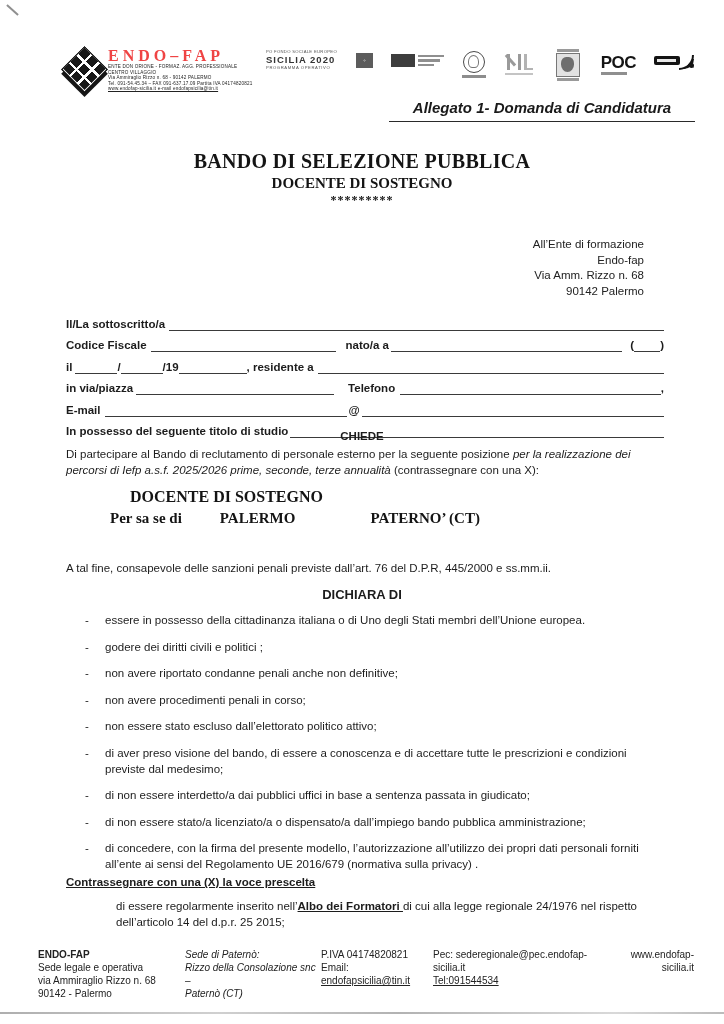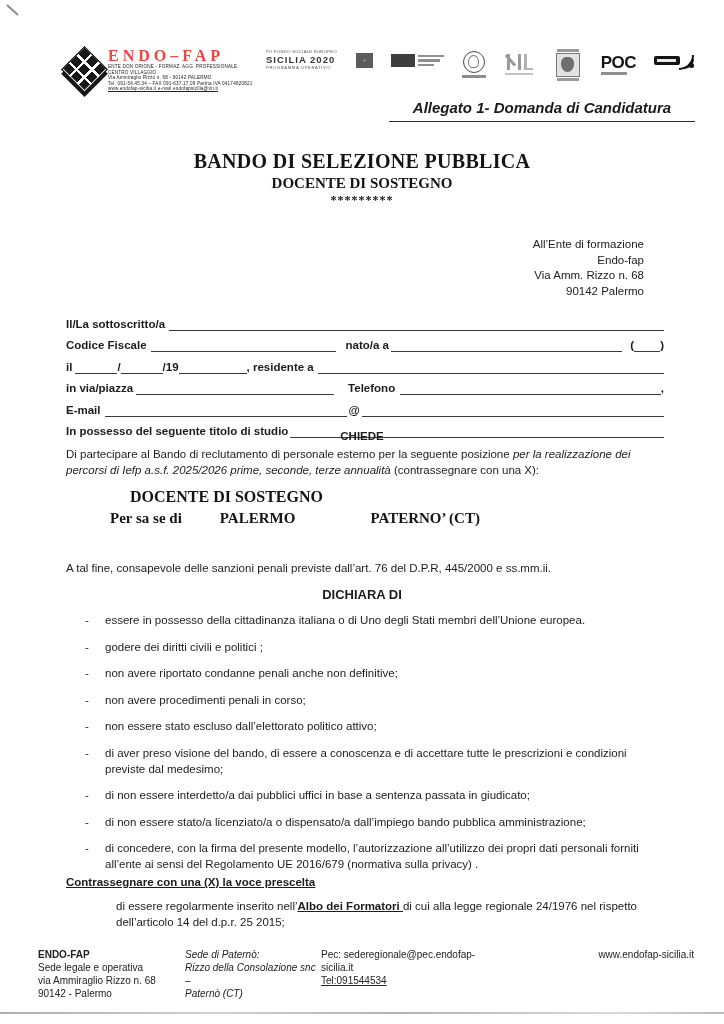--- a/index.html
+++ b/index.html
@@ -308,20 +308,24 @@
       <div class="fbold">ENDO-FAP</div>
       <div>Sede legale e operativa</div>
       <div>via Ammiraglio Rizzo n. 68</div>
       <div>90142 - Palermo</div>
     </div>
     <div class="fcol2">
       <div>Sede di Paternò:</div>
       <div>Rizzo della Consolazione snc –</div>
       <div>Paternò (CT)</div>
     </div>
+    <div class="fcol3">
+      <div>P.IVA 04174820821</div>
+      <div><span>Email: </span><span class="ulink">endofapsicilia@tin.it</span></div>
+    </div>
     <div class="fcol4">
       <div>Pec: sederegionale@pec.endofap-sicilia.it</div>
       <div class="ulink">Tel:091544534</div>
     </div>
     <div class="fcol5">
       <div>www.endofap-sicilia.it</div>
     </div>
   </div>
 
   <div class="bottom-scan-line"></div>

